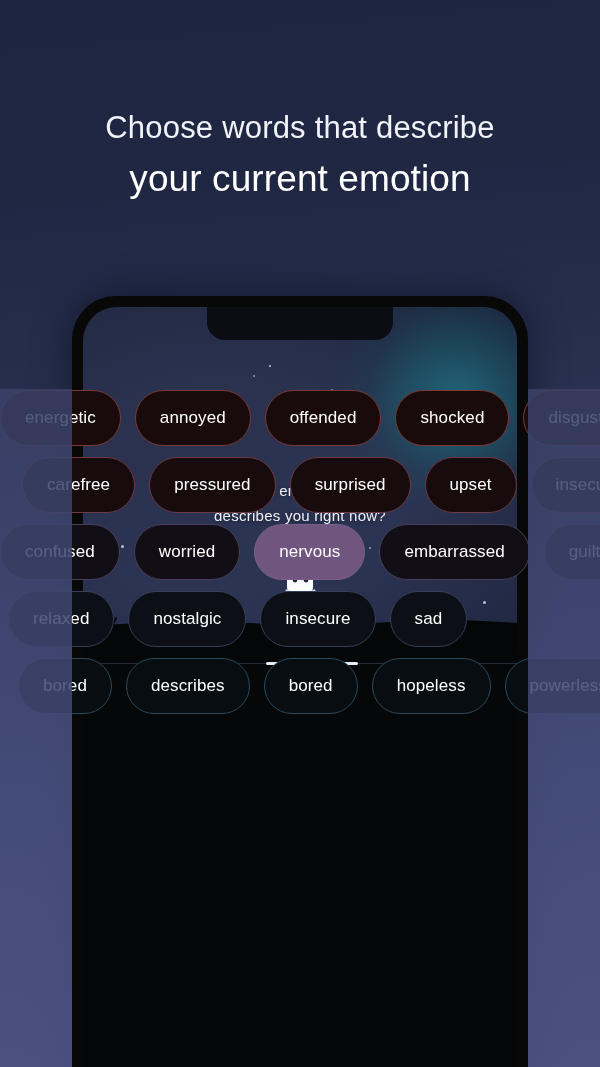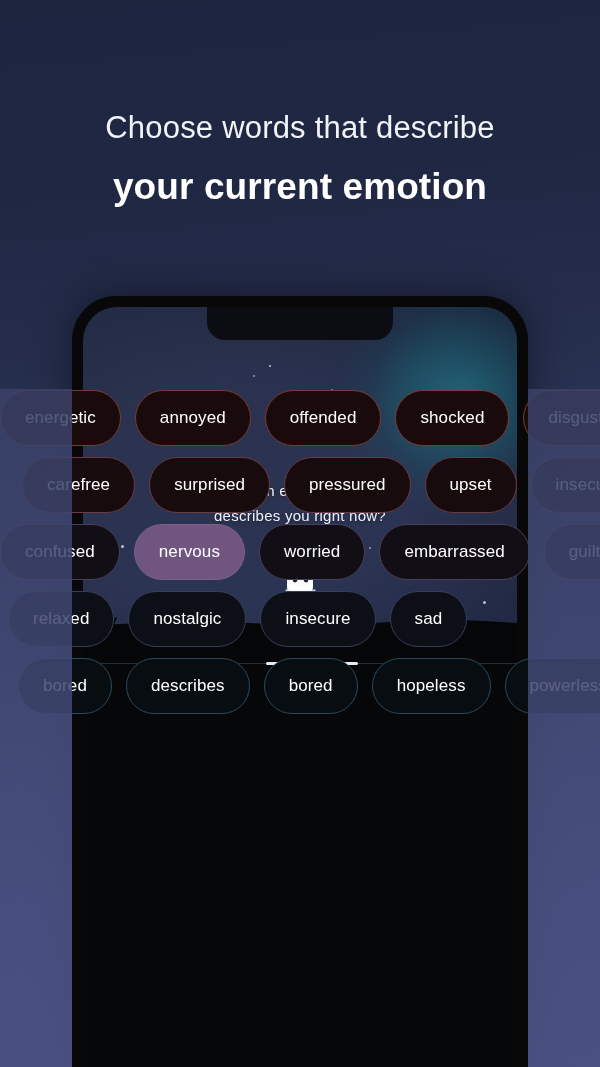--- a/index.html
+++ b/index.html
@@ -18,22 +18,22 @@
   
   .headline {
     position:absolute; top:112px; left:0; width:600px;
     text-align:center; color:#ffffff; z-index:40;
   }
   .headline .l1 {
     font-size:31px; font-weight:400; letter-spacing:.2px;
     line-height:1.05; color:#f2f3f8;
   }
   .headline .l2 {
-    font-size:37px; font-weight:700; letter-spacing:.1px;
-    line-height:1.1; margin-top:22px; color:#ffffff;
+    font-size:37px; font-weight:400; letter-spacing:.1px;
+    line-height:1.1; margin-top:14px; color:#ffffff;
   }
 
   
   #phone {
     position:absolute; left:72px; top:296px;
     width:456px; height:790px;
     background:#080808;
     border-radius:44px 44px 0 0;
     z-index:20;
     box-shadow:0 0 40px rgba(0,0,0,.45);
@@ -225,29 +225,29 @@
 <div id="chips">
     <div class="chip-row r0" style="top: 0px;">
       <div class="chip">energetic</div>
       <div class="chip">annoyed</div>
       <div class="chip">offended</div>
       <div class="chip">shocked</div>
       <div class="chip">disgusted</div>
     </div>
     <div class="chip-row r1" style="top: 67px; padding-left: 22px;">
       <div class="chip">carefree</div>
+      <div class="chip">pressured</div>
       <div class="chip">surprised</div>
-      <div class="chip">pressured</div>
       <div class="chip">upset</div>
       <div class="chip">insecure</div>
     </div>
     <div class="chip-row r2" style="top: 134px;">
       <div class="chip">confused</div>
+      <div class="chip">worried</div>
       <div class="chip selected">nervous</div>
-      <div class="chip">worried</div>
       <div class="chip">embarrassed</div>
       <div class="chip">guilty</div>
     </div>
     <div class="chip-row r3" style="top: 201px; padding-left: 8px;">
       <div class="chip">relaxed</div>
       <div class="chip">nostalgic</div>
       <div class="chip">insecure</div>
       <div class="chip">sad</div>
     </div>
     <div class="chip-row r4" style="top: 268px; padding-left: 18px;">

